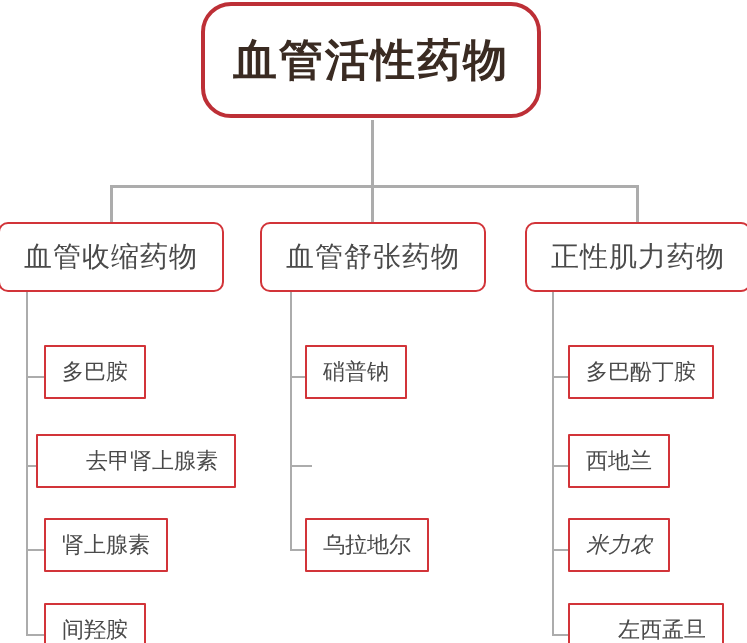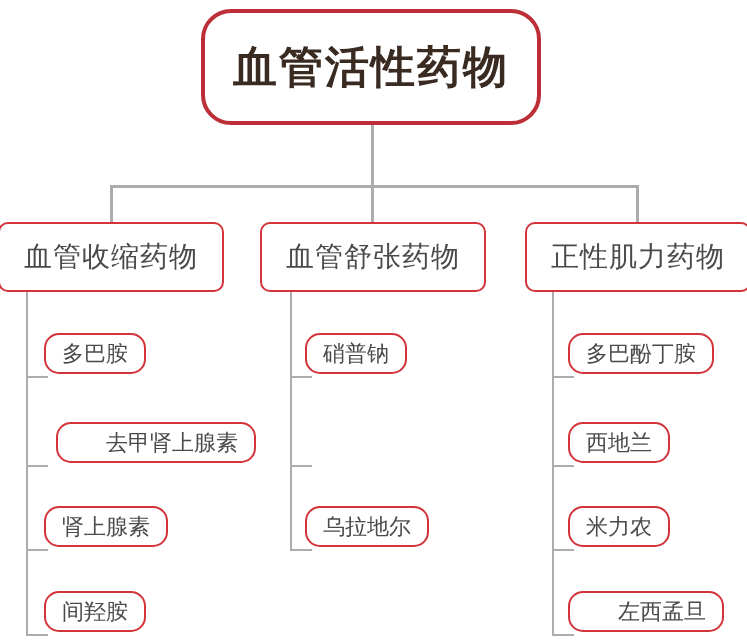--- a/index.html
+++ b/index.html
@@ -18,37 +18,37 @@
     box-sizing:border-box;
     white-space:nowrap;
   }
   .root{
     border:4px solid var(--root-red,#bd2f36);
     border-radius:30px;
     font-size:44px;font-weight:700;
     color:var(--root-text,#3a2b22);
     letter-spacing:2px;
     height:116px;padding:0 28px;
-    top:9px;left:371px;transform:translateX(-50%);
+    top:2px;left:371px;transform:translateX(-50%);
   }
   .branch{
     border:2.5px solid var(--red,#d23439);
     border-radius:10px;
     font-size:28px;font-weight:500;
     color:var(--text,#4a4a4a);
     letter-spacing:1px;
     height:70px;padding:0 24px;
     top:222px;transform:translateX(-50%);
   }
   .leaf{
     border:2px solid var(--red,#d23439);
-    border-radius:15px;
+    border-radius:1px;
     font-size:22px;font-weight:400;
     color:var(--text,#4a4a4a);
-    height:41px;padding:0 16px;
+    height:54px;padding:0 16px;margin-top:12px;
   }
   
   .t3{height:3px;} .v3{width:3px;}
   
   .t2{height:2px;} .v2{width:2px;}
 </style>
 </head>
 <body>
 
 <div class="canvas">
@@ -76,25 +76,25 @@
   <div class="line t2" style="left:552px;top:549px;width:22px;"></div>
   <div class="line t2" style="left:552px;top:634px;width:22px;"></div>
 
   <div class="node root">血管活性药物</div>
 
   <div class="node branch" style="left:111px;">血管收缩药物</div>
   <div class="node branch" style="left:638px;">正性肌力药物</div>
   <div class="node branch" style="left:373px;">血管舒张药物</div>
 
   <div class="node leaf" style="left:44px;top:333px;">多巴胺</div>
-  <div class="node leaf" style="left:56px;top:422px;padding-left:48px;">去甲肾上腺素</div>
+  <div class="node leaf" style="left:36px;top:422px;padding-left:48px;">去甲肾上腺素</div>
   <div class="node leaf" style="left:44px;top:506px;text-align:right;">肾上腺素</div>
   <div class="node leaf" style="left:44px;top:591px;text-align:right;">间羟胺</div>
 
   <div class="node leaf" style="left:305px;top:333px;">硝普钠</div>
   <div class="node leaf" style="left:305px;top:506px;">乌拉地尔</div>
 
   <div class="node leaf" style="left:568px;top:333px;">多巴酚丁胺</div>
   <div class="node leaf" style="left:568px;top:422px;">西地兰</div>
-  <div class="node leaf" style="left:568px;top:506px;">米力农</div>
+  <div class="node leaf" style="left:568px;top:506px;font-style:italic;">米力农</div>
   <div class="node leaf" style="left:568px;top:591px;padding-left:48px;">左西孟旦</div>
 
 </div>
 
 </body></html>

